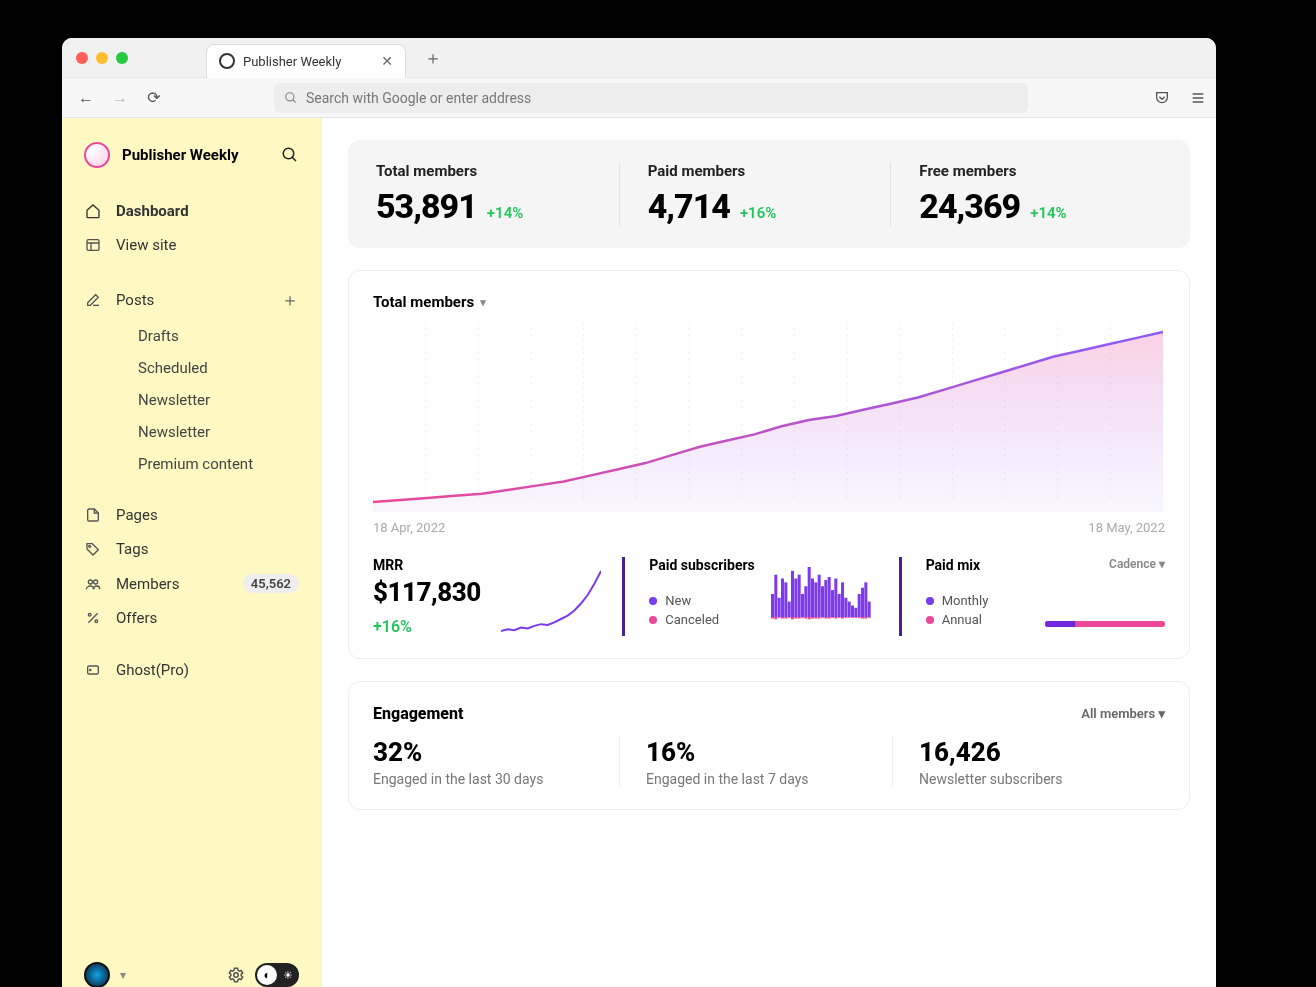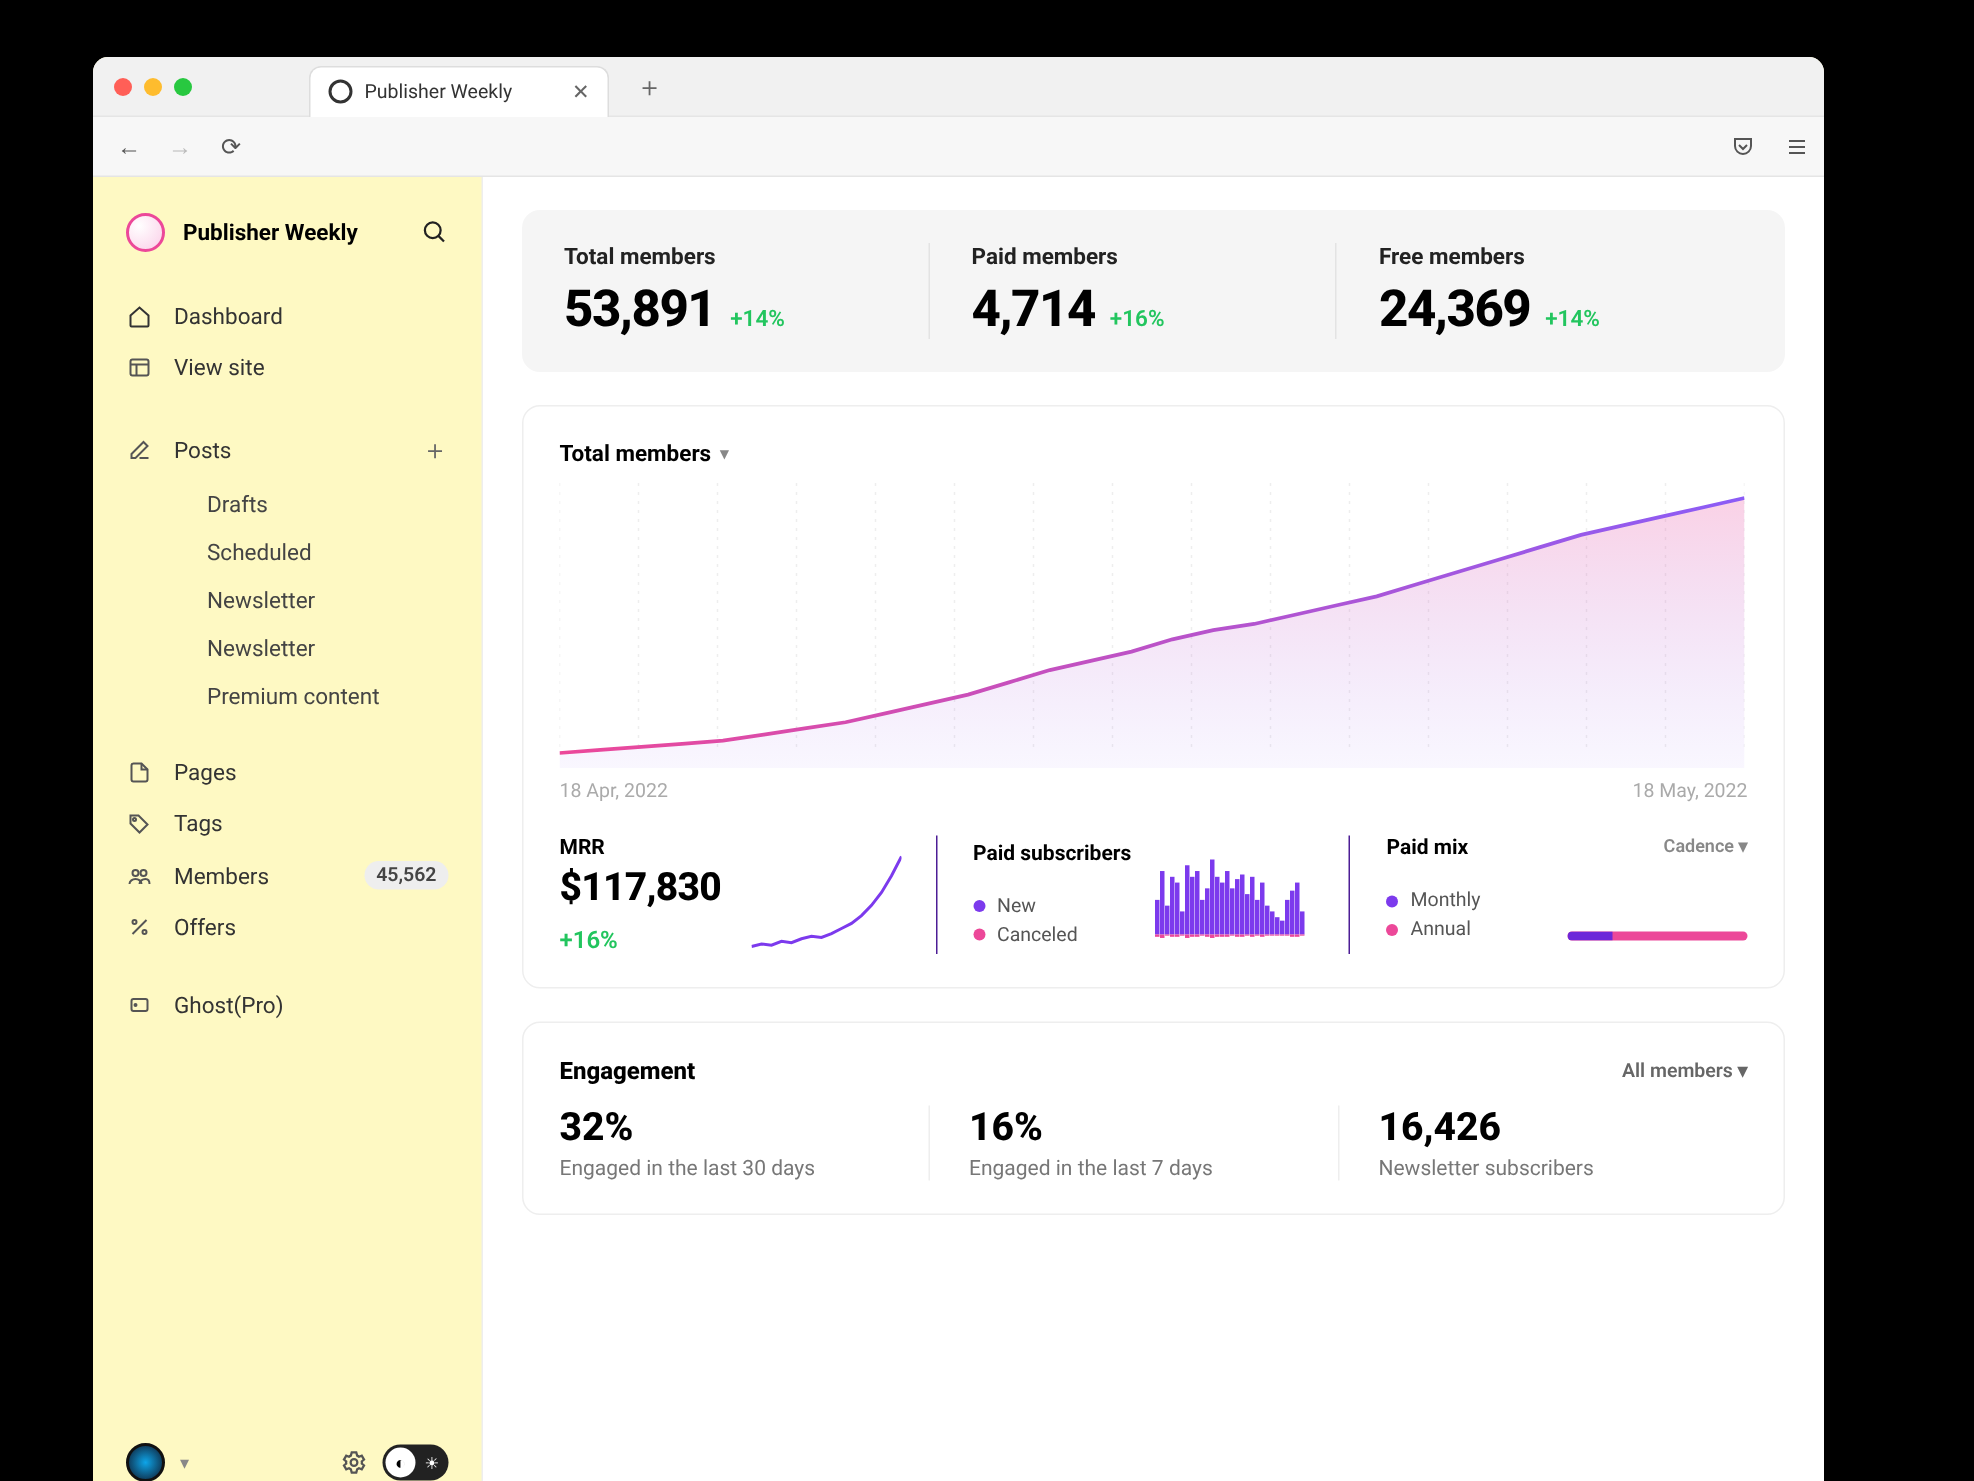--- a/index.html
+++ b/index.html
@@ -48,21 +48,21 @@
   padding: 24px 0 14px 0;
 }
 .ws-head { display:flex; align-items:center; gap:12px; padding: 0 22px 26px 22px;}
 .ws-logo { width:26px; height:26px; border-radius:50%; border:2px solid #ec4899;
   background: radial-gradient(circle at 30% 30%, #fff, #fbcfe8); }
 .ws-title { font-weight:700; font-size:15px; flex:1;}
 .search-ico { color:#333; }
 .nav-item {
   display:flex; align-items:center; gap:14px; padding: 8px 22px; font-size:15px; color:#333;
 }
-.nav-item.bold { font-weight:400;}
+.nav-item.bold { font-weight:700;}
 .nav-item .nicon { width:18px; display:inline-flex; justify-content:center; color:#555;}
 .nav-item .badge { margin-left:auto; background:#eee; color:#444; font-size:13px; padding:2px 8px; border-radius:10px; font-weight:600;}
 .nav-item .plus { margin-left:auto; color:#666; font-size:18px; font-weight:300;}
 .sub-item { padding: 7px 22px 7px 76px; font-size:15px; color:#444; display:flex; align-items:center;text-align:center;}
 .sb-spacer { height: 18px;}
 .sidebar-footer { margin-top:auto; display:flex; align-items:center; padding: 0 22px; gap:10px;}
 .avatar { width:26px; height:26px; border-radius:50%; background: radial-gradient(circle at 50% 50%, #0ea5e9, #0f172a); border:2px solid #111;}
 .chev-d { color:#888; font-size:12px;}
 .gear-ico { margin-left:auto; color:#555;}
 .theme-toggle { width:44px; height:24px; background:#222; border-radius:12px; display:flex; align-items:center; padding:2px; gap:4px;}
@@ -81,21 +81,21 @@
 .stat-delta { color:#22c55e; font-size:15px; font-weight:600;}
 .card, .card2 {
   border:1px solid #eee; border-radius:12px; margin-top:22px; padding:22px 24px;
 }
 .card-head { display:flex; align-items:center; gap:6px; font-weight:700; font-size:15px; margin-bottom:6px;}
 .card-head .cd { color:#888; font-size:11px;}
 .chart-wrap { position:relative; margin-top:6px;}
 .chart-dates { display:flex; justify-content:space-between; font-size:13px; color:#aaa; margin-top:8px;}
 .sub-row { display:flex; margin-top:22px;}
 .sub-col { flex:1;}
-.sub-col + .sub-col { border-left:1px solid #4c1d95; padding-left:24px; margin-left:10px;align-items:center;}
+.sub-col + .sub-col { border-left:3px solid #4c1d95; padding-left:24px; margin-left:10px;}
 .sub-title { font-weight:700; font-size:14px; margin-bottom:4px; display:flex;}
 .sub-title .drop { margin-left:auto; font-weight:600; color:#888; font-size:12px;}
 .big-money { font-size:26px; font-weight:800; letter-spacing:-.5px;}
 .green { color:#22c55e; font-weight:600;}
 .legend { font-size:13px; color:#555; margin-top:6px;}
 .legend .li { display:flex; align-items:center; gap:8px; padding:2px 0;}
 .legend .lb { width:8px; height:8px; border-radius:50%;}
 .mix-bar { width:120px; height:6px; border-radius:3px; background:#ec4899; margin-top:8px; display:flex; overflow:hidden;}
 .mix-bar .m1 { height:100%; background:#6d28d9;}
 .eng-row { display:flex; margin-top:14px;}
@@ -126,20 +126,29 @@
       </div>
       <span class="close">✕</span>
     </div>
     <span class="newtab">＋</span>
   </div>
 
   <div class="toolbar">
     <span class="nav-btn">←</span>
     <span class="nav-btn disabled">→</span>
     <span class="nav-btn">⟳</span>
+    <div class="url-bar">
+      <span>
+        <svg width="14" height="14" viewBox="0 0 24 24" fill="none" stroke="#888" stroke-width="2">
+            <circle cx="10" cy="10" r="7"></circle>
+            <line x1="20" y1="20" x2="15" y2="15"></line>
+          </svg>
+      </span>
+      <span>Search with Google or enter address</span>
+    </div>
     <div class="tool-right">
       <span>
         <svg width="16" height="16" viewBox="0 0 24 24" fill="none" stroke="#555" stroke-width="2">
             <path d="M4 4h16v7a8 8 0 0 1-16 0z"></path>
             <polyline points="8 10 12 14 16 10"></polyline>
           </svg>
       </span>
       <span>
         <svg width="16" height="16" viewBox="0 0 24 24" stroke="#555" stroke-width="2">
             <line x1="4" y1="6" x2="20" y2="6"></line>

